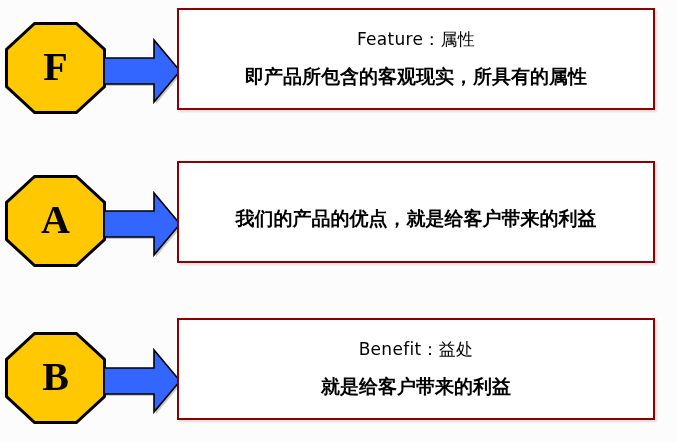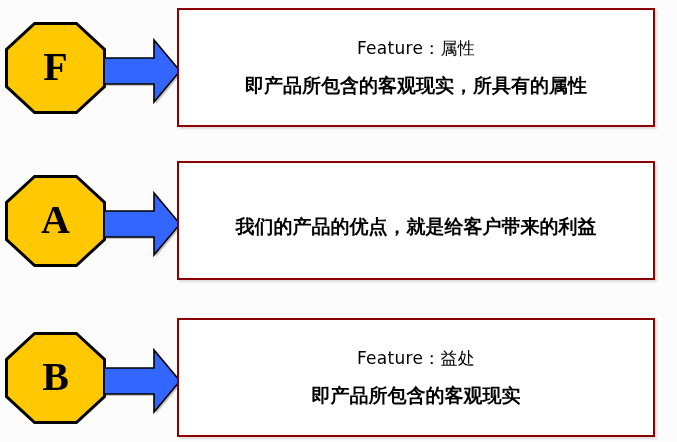--- a/index.html
+++ b/index.html
@@ -79,21 +79,21 @@
     height: 74px;
     overflow: visible;
   }
 
   
   .textbox {
     position: absolute;
     left: 177px;
     top: 4px;
     width: 478px;
-    height: 119px;
+    height: 102px;
     background: #ffffff;
     border: 2px solid #8b0000;
     box-sizing: border-box;
     box-shadow: 2px 2px 2px rgba(0, 0, 0, 0.13);
     display: flex;
     flex-direction: column;
     align-items: center;
     justify-content: center;
   }
   .line-title {
@@ -174,18 +174,18 @@
     </div>
 
     <div class="arrow">
       <svg viewBox="0 0 82 74" xmlns="http://www.w3.org/2000/svg" aria-hidden="true">
         <polygon points="4,24 54,24 54,6 80,37 54,68 54,50 4,50" fill="#9a9a9a" opacity="0.55" transform="translate(2,2)"></polygon>
         <polygon points="4,24 54,24 54,6 80,37 54,68 54,50 4,50" fill="#3366ff" stroke="#000000" stroke-width="1.6" stroke-linejoin="miter"></polygon>
       </svg>
     </div>
 
     <div class="textbox">
-      <div class="line-title">Feature：益处</div>
-      <div class="line-desc">即产品所包含的客观现实</div>
+      <div class="line-title">Benefit：益处</div>
+      <div class="line-desc">就是给客户带来的利益</div>
     </div>
   </div>
 
 </div>
 
 </body></html>

